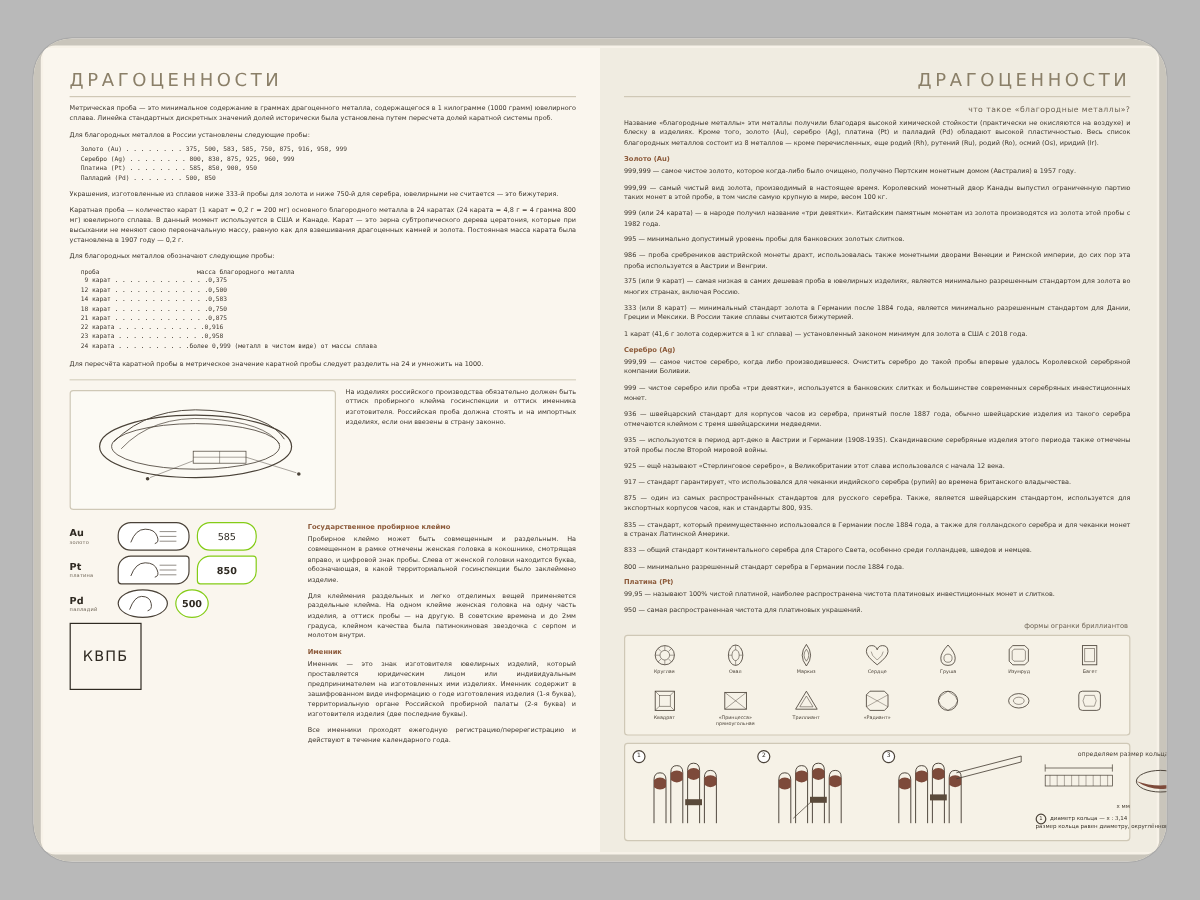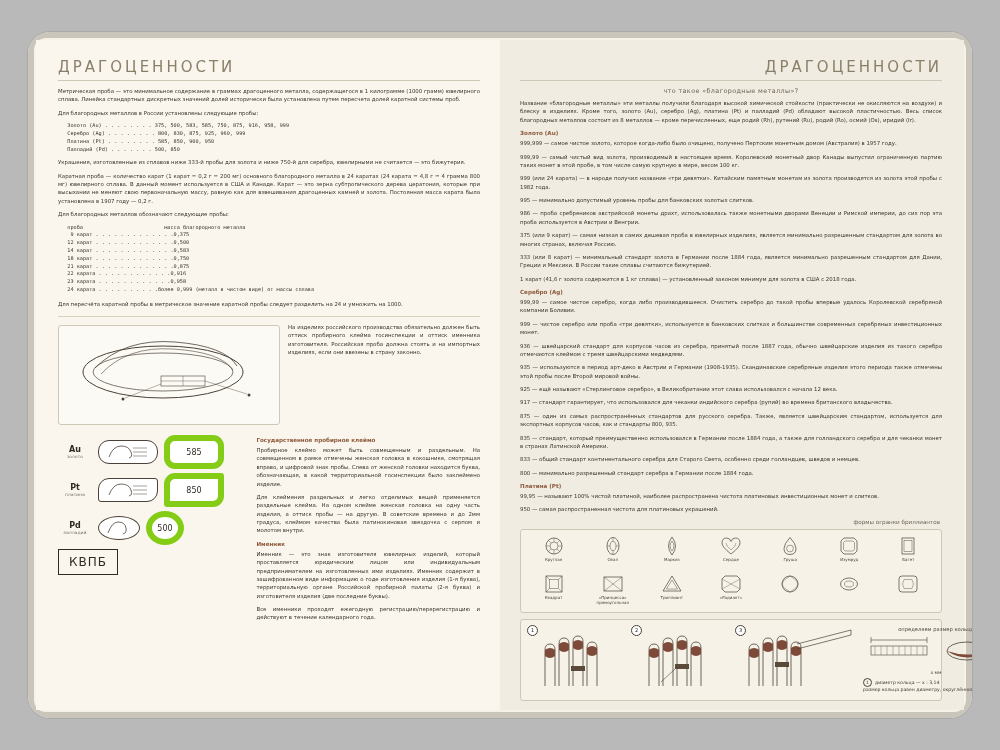--- a/index.html
+++ b/index.html
@@ -5,21 +5,21 @@
   html,body{margin:0;padding:0;}
   body{
     width:1000px;height:750px;
     background:#b9b9b9;
     font-family:"DejaVu Sans", sans-serif;
     overflow:hidden;
   }
   .page{
     position:absolute;left:28px;top:32px;width:944px;height:686px;
     background:#f7f2e8;
-    border-radius:22px;
+    border-radius:32px;
     box-shadow:0 0 0 1px #a9a9a9;
     overflow:hidden;
   }
   .page:before{
     content:"";position:absolute;left:0;top:0;width:100%;height:100%;
     border-radius:18px;
     box-shadow:inset 0 0 0 6px #c9c5bb;
     pointer-events:none;
   }
   .spread{position:absolute;left:8px;top:8px;right:8px;bottom:8px;display:flex;}
@@ -28,45 +28,45 @@
   .gutter{position:absolute;left:50%;top:0;bottom:0;width:2px;background:#ddd8cb;}
 
   h1.ttl{
     font-family:"DejaVu Sans", sans-serif;
     font-size:15px;letter-spacing:3px;color:#8a7f68;font-weight:normal;
     margin:0 0 4px 0;text-transform:uppercase;
   }
   .right h1.ttl{text-align:right;}
   .rule{height:1px;background:#cfc8b6;margin:0 0 6px 0;}
   .sect{font-size:6.4px;color:#6d6354;margin:0 0 4px 0;letter-spacing:.4px;}
-  .right .sect{text-align:center;}
+  .right .sect{text-align:right;}
   p{font-size:5.4px;line-height:1.55;color:#3b342b;margin:0 0 5px 0;text-align:justify;}
   .mono{font-family:"DejaVu Sans Mono", monospace;font-size:5.2px;line-height:1.5;color:#3b342b;white-space:pre;}
   .sub{font-size:5.6px;color:#8c5a3a;margin:6px 0 3px 0;font-weight:bold;}
   .hr{height:1px;background:#d8d1c0;margin:8px 0 6px 0;}
 
   
   .ringbox{border:1px solid #cfc8b6;border-radius:3px;padding:6px;margin:2px 0 6px 0;background:#fcfaf4;position:relative;height:86px;}
   .ringbox svg{display:block;}
 
   
   .marks{display:flex;flex-direction:column;gap:4px;margin-top:4px;}
   .mrow{display:flex;align-items:center;gap:6px;}
-  .mlbl{width:34px;text-align:center;}
+  .mlbl{width:34px;}
   .mlbl b{display:block;font-size:8px;color:#2f2a22;line-height:1;}
   .mlbl span{display:block;font-size:4.2px;color:#6d6354;letter-spacing:.2px;}
   .mshape{width:58px;height:22px;border:1px solid #4a4238;border-radius:11px/11px;display:flex;align-items:center;justify-content:center;background:#fff;}
   .mshape svg{display:block;}
-  .mnum{width:48px;height:22px;border:6px solid #84cc16;display:flex;align-items:center;justify-content:center;font-size:8px;color:#2f2a22;background:#fff;}
+  .mnum{width:48px;height:22px;border:1px solid #84cc16;display:flex;align-items:center;justify-content:center;font-size:8px;color:#2f2a22;background:#fff;}
   .mnum.r1{border-radius:11px;}
   .mnum.r2{border-radius:3px;}
-  .mnum.r3{border-radius:11px 3px 11px 3px;}
-  .mnum.r4{border-radius:50%;width:26px;}
-
-  .kvpb{border:1.4px solid #2f2a22;display:inline-block;padding:5px 10px;font-size:12px;letter-spacing:1px;color:#2f2a22;margin:4px 0 5px 0;font-family:"DejaVu Sans", sans-serif;}
+  .mnum.r3{border-radius:11px 3px 11px 3px;font-weight:bold;}
+  .mnum.r4{border-radius:50%;width:26px;font-weight:bold;}
+
+  .kvpb{border:1.4px solid #2f2a22;display:inline-block;padding:20px 10px;font-size:12px;letter-spacing:1px;color:#2f2a22;margin:4px 0 5px 0;font-family:"DejaVu Sans", sans-serif;}
 
   
   .cuts{border:1px solid #cfc8b6;border-radius:3px;background:#f6f2e7;padding:6px 4px 4px 4px;margin-top:4px;}
   .cutgrid{display:grid;grid-template-columns:repeat(7,1fr);gap:4px 2px;}
   .cut{display:flex;flex-direction:column;align-items:center;}
   .cut svg{display:block;}
   .cutlbl{font-size:4px;color:#4a4238;text-align:center;line-height:1.2;margin-top:2px;height:12px;}
   .cuthd{font-size:5.6px;color:#6d6354;text-align:right;margin:0 2px 3px 0;}
 
   

